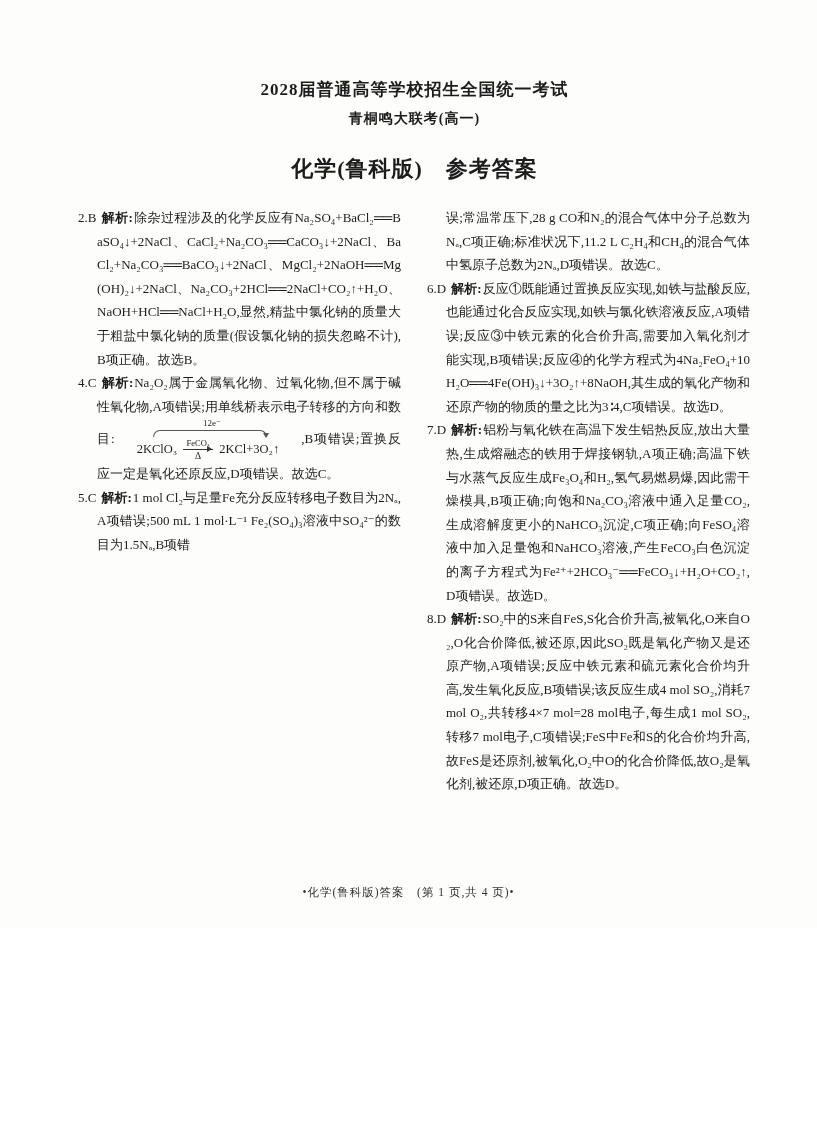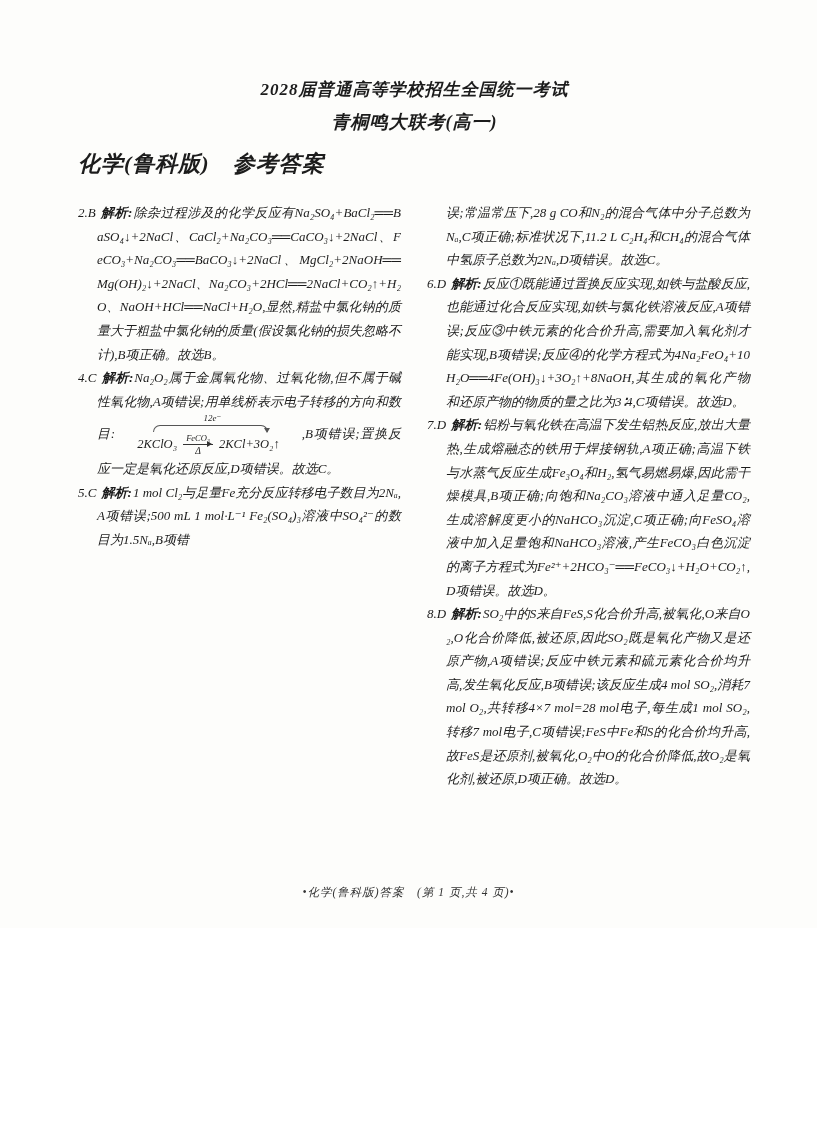--- a/index.html
+++ b/index.html
@@ -6,25 +6,24 @@
   .page{
     position:relative;
     width:817px;height:928px;
     margin:0 auto;
     background:#fdfdfb;
     overflow:hidden;
     box-sizing:border-box;
     padding:70px 66px 0 78px;
     font-family:"Liberation Serif","DejaVu Serif",serif;
     color:#1c1c1c;
-    font-style:italic;
   }
   .t1{font-size:17px;font-weight:700;text-align:center;margin:8px 0 0;letter-spacing:1px;}
-  .t2{font-size:18px;font-weight:700;text-align:center;margin:9px 0 0;letter-spacing:1px;}
-  .t3{font-size:22px;font-weight:700;margin:15px 0 22px;letter-spacing:1px;}
+  .t2{font-size:14px;font-weight:700;text-align:center;margin:9px 0 0;letter-spacing:1px;}
+  .t3{font-size:22px;font-weight:700;text-align:center;margin:26px 0 22px;letter-spacing:1px;}
   .columns{display:flex;gap:26px;}
   .col{flex:0 0 323px;width:323px;font-size:13px;line-height:23.6px;text-align:justify;word-break:break-all;}
   .item{margin:0;padding-left:19px;text-indent:-19px;}
   .item .num{font-weight:400;margin-right:5px;}
   .item .label{font-weight:700;margin-right:1px;}
   .cont{margin:0;padding-left:19px;text-indent:0;}
   .page-footer{
     position:absolute;left:0;right:0;bottom:28px;
     text-align:center;font-size:11.5px;color:#333;letter-spacing:1px;margin-top:43px;
   }
@@ -49,21 +48,21 @@
   <header>
     <h1 class="t1">2028届普通高等学校招生全国统一考试</h1>
     <h2 class="t2">青桐鸣大联考(高一)</h2>
     <h3 class="t3">化学(鲁科版)　参考答案</h3>
   </header>
 
   <main class="columns">
 
     <section class="col">
       <p class="item">
-        <span class="num">2.B</span><b class="label">解析:</b><span>除杂过程涉及的化学反应有Na₂SO₄+BaCl₂══BaSO₄↓+2NaCl、CaCl₂+Na₂CO₃══CaCO₃↓+2NaCl、FeCO₃+Na₂CO₃══BaCO₃↓+2NaCl、MgCl₂+2NaOH══Mg(OH)₂↓+2NaCl、Na₂CO₃+2HCl══2NaCl+CO₂↑+H₂O、NaOH+HCl══NaCl+H₂O,显然,精盐中氯化钠的质量大于粗盐中氯化钠的质量(假设氯化钠的损失忽略不计),B项正确。故选B。</span>
+        <span class="num">2.B</span><b class="label">解析:</b><span>除杂过程涉及的化学反应有Na₂SO₄+BaCl₂══BaSO₄↓+2NaCl、CaCl₂+Na₂CO₃══CaCO₃↓+2NaCl、BaCl₂+Na₂CO₃══BaCO₃↓+2NaCl、MgCl₂+2NaOH══Mg(OH)₂↓+2NaCl、Na₂CO₃+2HCl══2NaCl+CO₂↑+H₂O、NaOH+HCl══NaCl+H₂O,显然,精盐中氯化钠的质量大于粗盐中氯化钠的质量(假设氯化钠的损失忽略不计),B项正确。故选B。</span>
       </p>
       <p class="item">
         <span class="num">4.C</span><b class="label">解析:</b><span>Na₂O₂属于金属氧化物、过氧化物,但不属于碱性氧化物,A项错误;用单线桥表示电子转移的方向和数目:</span>
         <span class="chem-eq">
           <span class="bridge-wrap">
             <span class="bridge-label">12e⁻</span>
             <span class="bridge-arc"></span>
           </span>
           <span class="eq-row">
             <span>2KClO₃</span>

